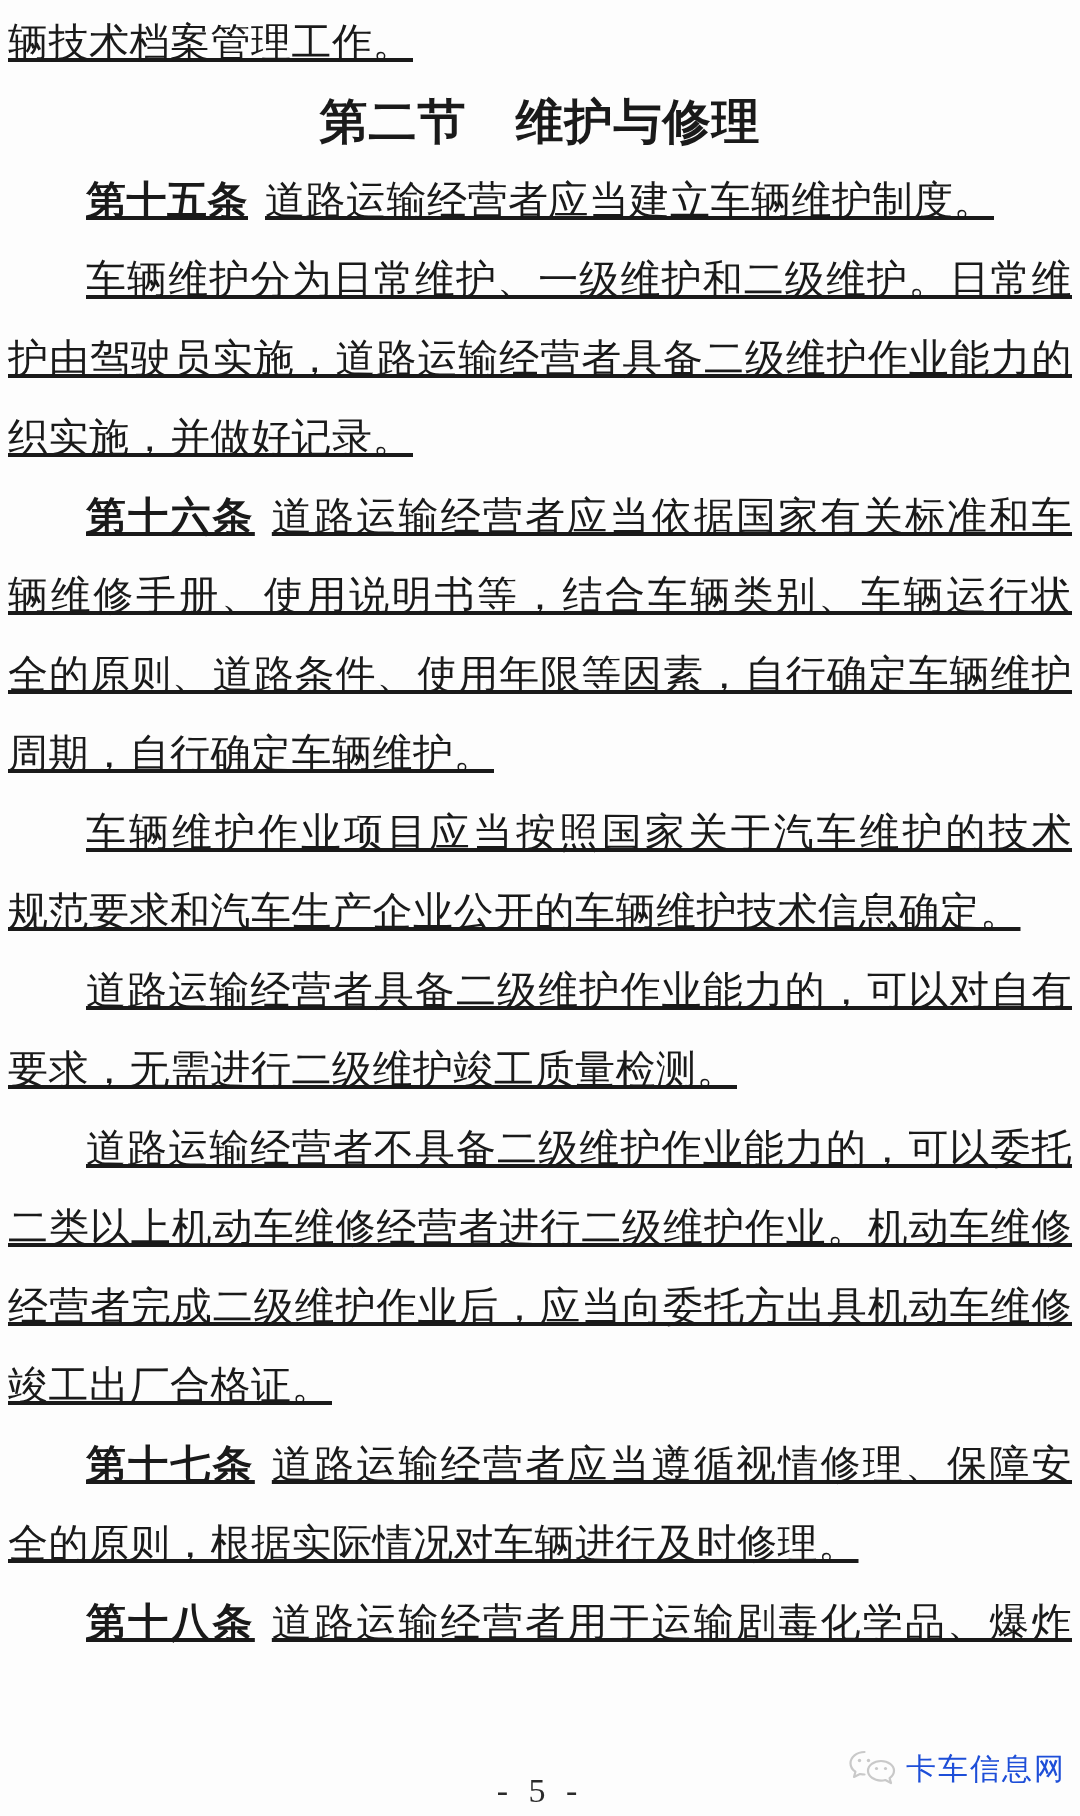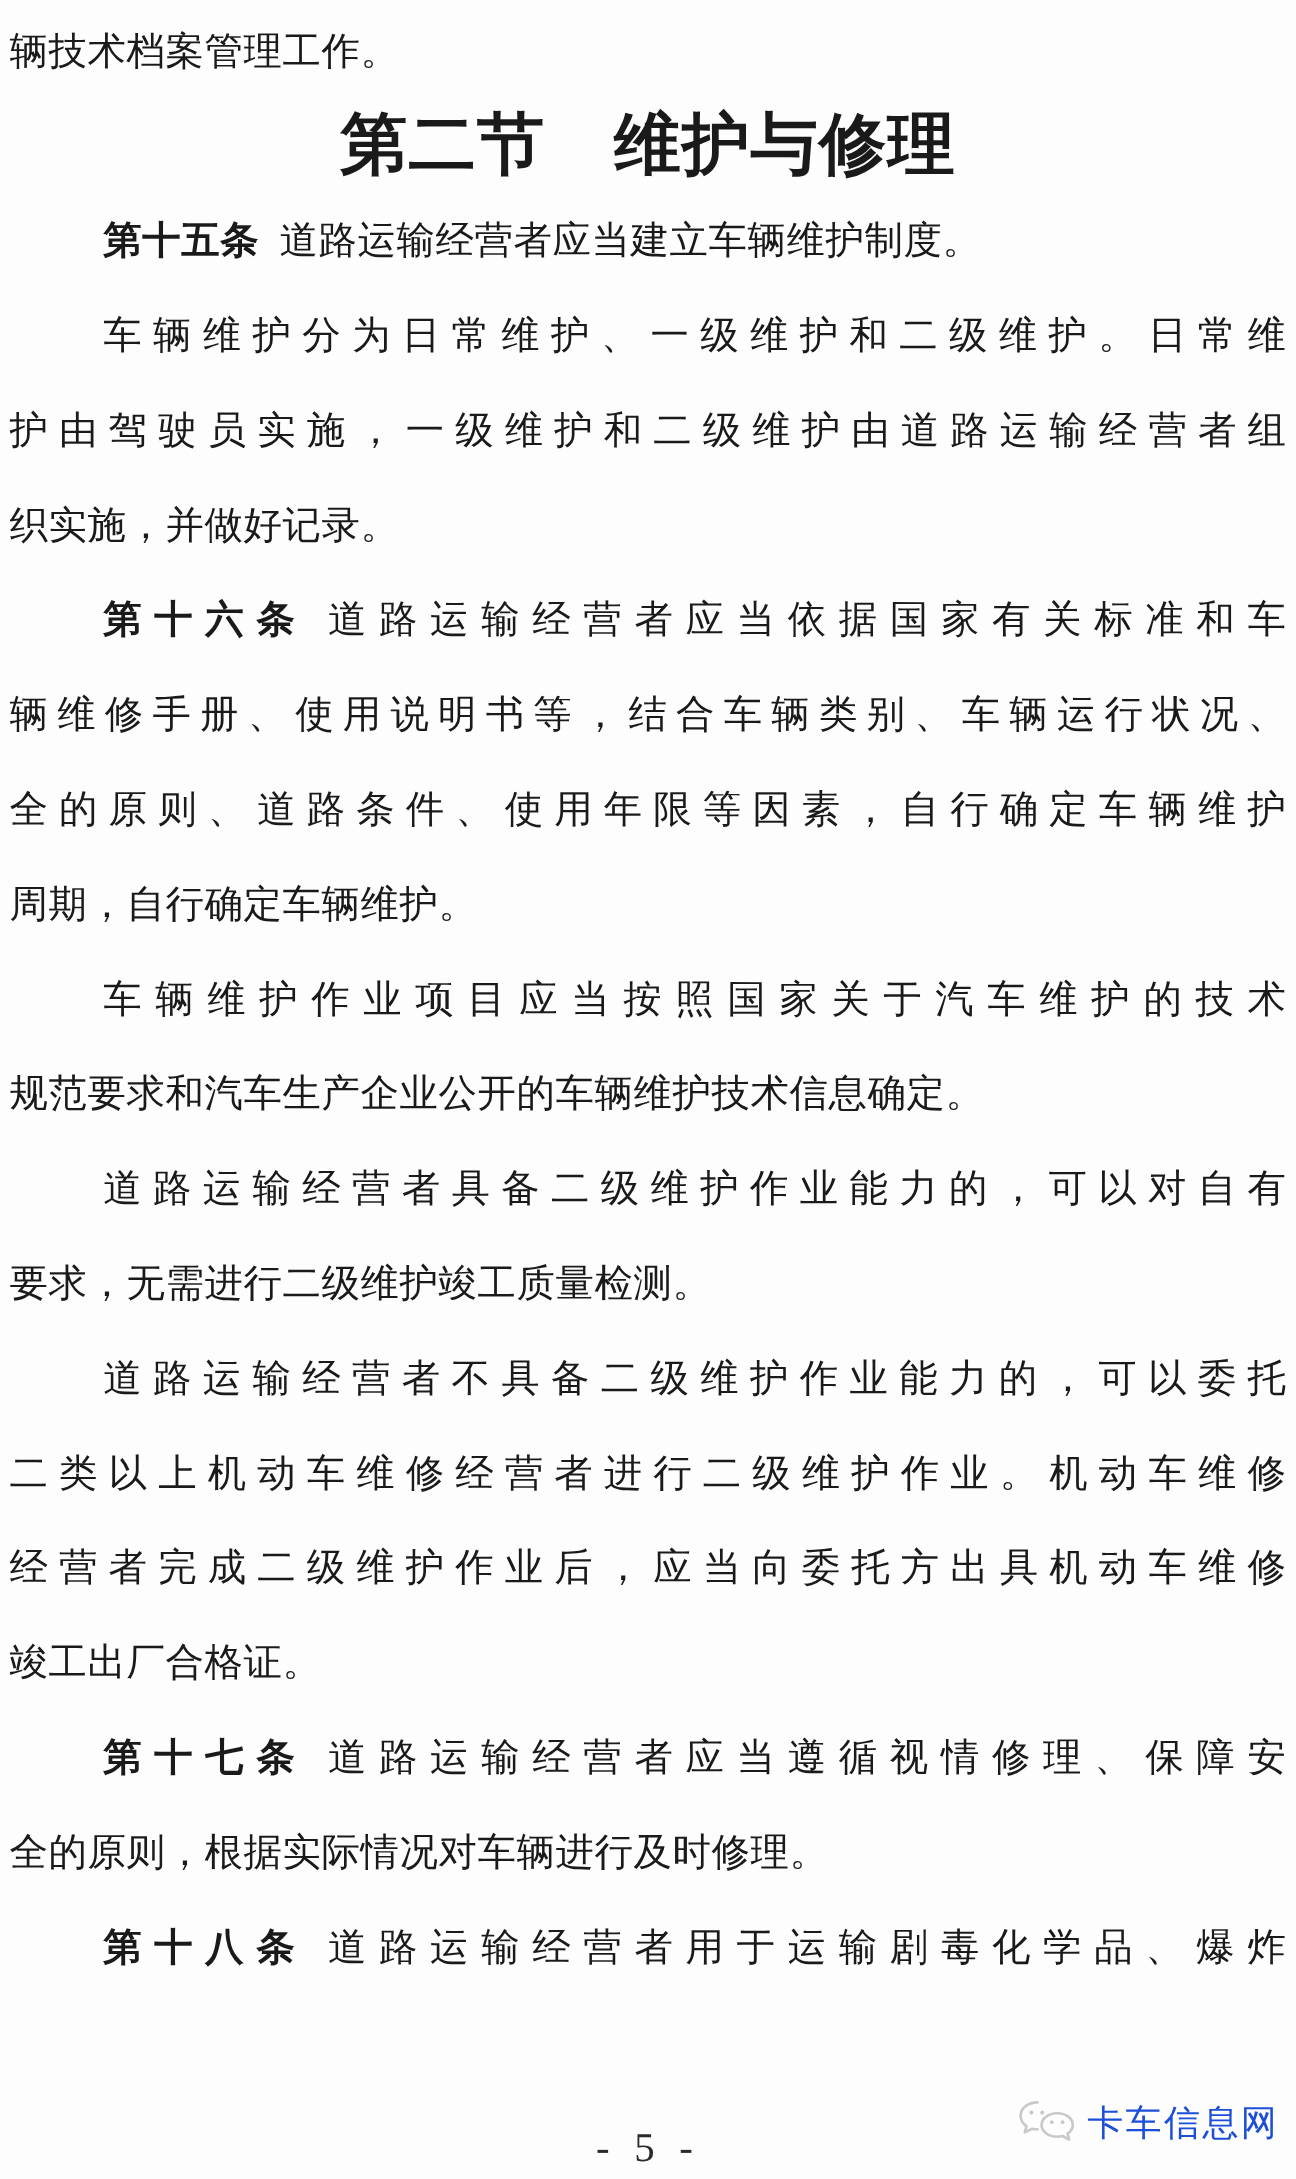--- a/index.html
+++ b/index.html
@@ -13,35 +13,36 @@
   }
   .doc {
     position: absolute;
     top: 3px;
     left: 8px;
     right: 8px;
   }
   .line {
     height: 79px;
     line-height: 79px;
-    font-size: 32px;
+    font-size: 40px;
     overflow: hidden;
     text-align: left;
     letter-spacing: 0.5px;
+    text-decoration: underline;
   }
   .line.justify {
     text-align: justify;
     text-align-last: justify;
     text-justify: inter-character;
   }
   .line.indent { padding-left: 78px; }
   .heading {
     height: 79px;
     line-height: 79px;
-    font-size: 56px;
+    font-size: 48px;
     font-weight: bold;
     text-align: center;
     letter-spacing: 1px;
   }
   .bold {
     font-weight: bold;
     margin-right: 17px;
   }
   .footer-watermark {
     position: absolute;
@@ -72,21 +73,21 @@
 <div class="doc">
 
   <div class="line"><span>辆技术档案管理工作。</span></div>
 
   <h2 class="heading"><span>第二节　维护与修理</span></h2>
 
   <div class="line indent"><span class="bold">第十五条</span><span>道路运输经营者应当建立车辆维护制度。</span></div>
 
   <div class="line indent justify"><span>车辆维护分为日常维护、一级维护和二级维护。日常维</span></div>
 
-  <div class="line justify"><span>护由驾驶员实施，一级维护和二级维护由道路运输经营者组</span></div>
+  <div class="line justify"><span>护由驾驶员实施，道路运输经营者具备二级维护作业能力的</span></div>
 
   <div class="line"><span>织实施，并做好记录。</span></div>
 
   <div class="line indent justify"><span class="bold">第十六条</span><span>道路运输经营者应当依据国家有关标准和车</span></div>
 
   <div class="line justify"><span>辆维修手册、使用说明书等，结合车辆类别、车辆运行状况、</span></div>
 
   <div class="line justify"><span>全的原则、道路条件、使用年限等因素，自行确定车辆维护</span></div>
 
   <div class="line"><span>周期，自行确定车辆维护。</span></div>

